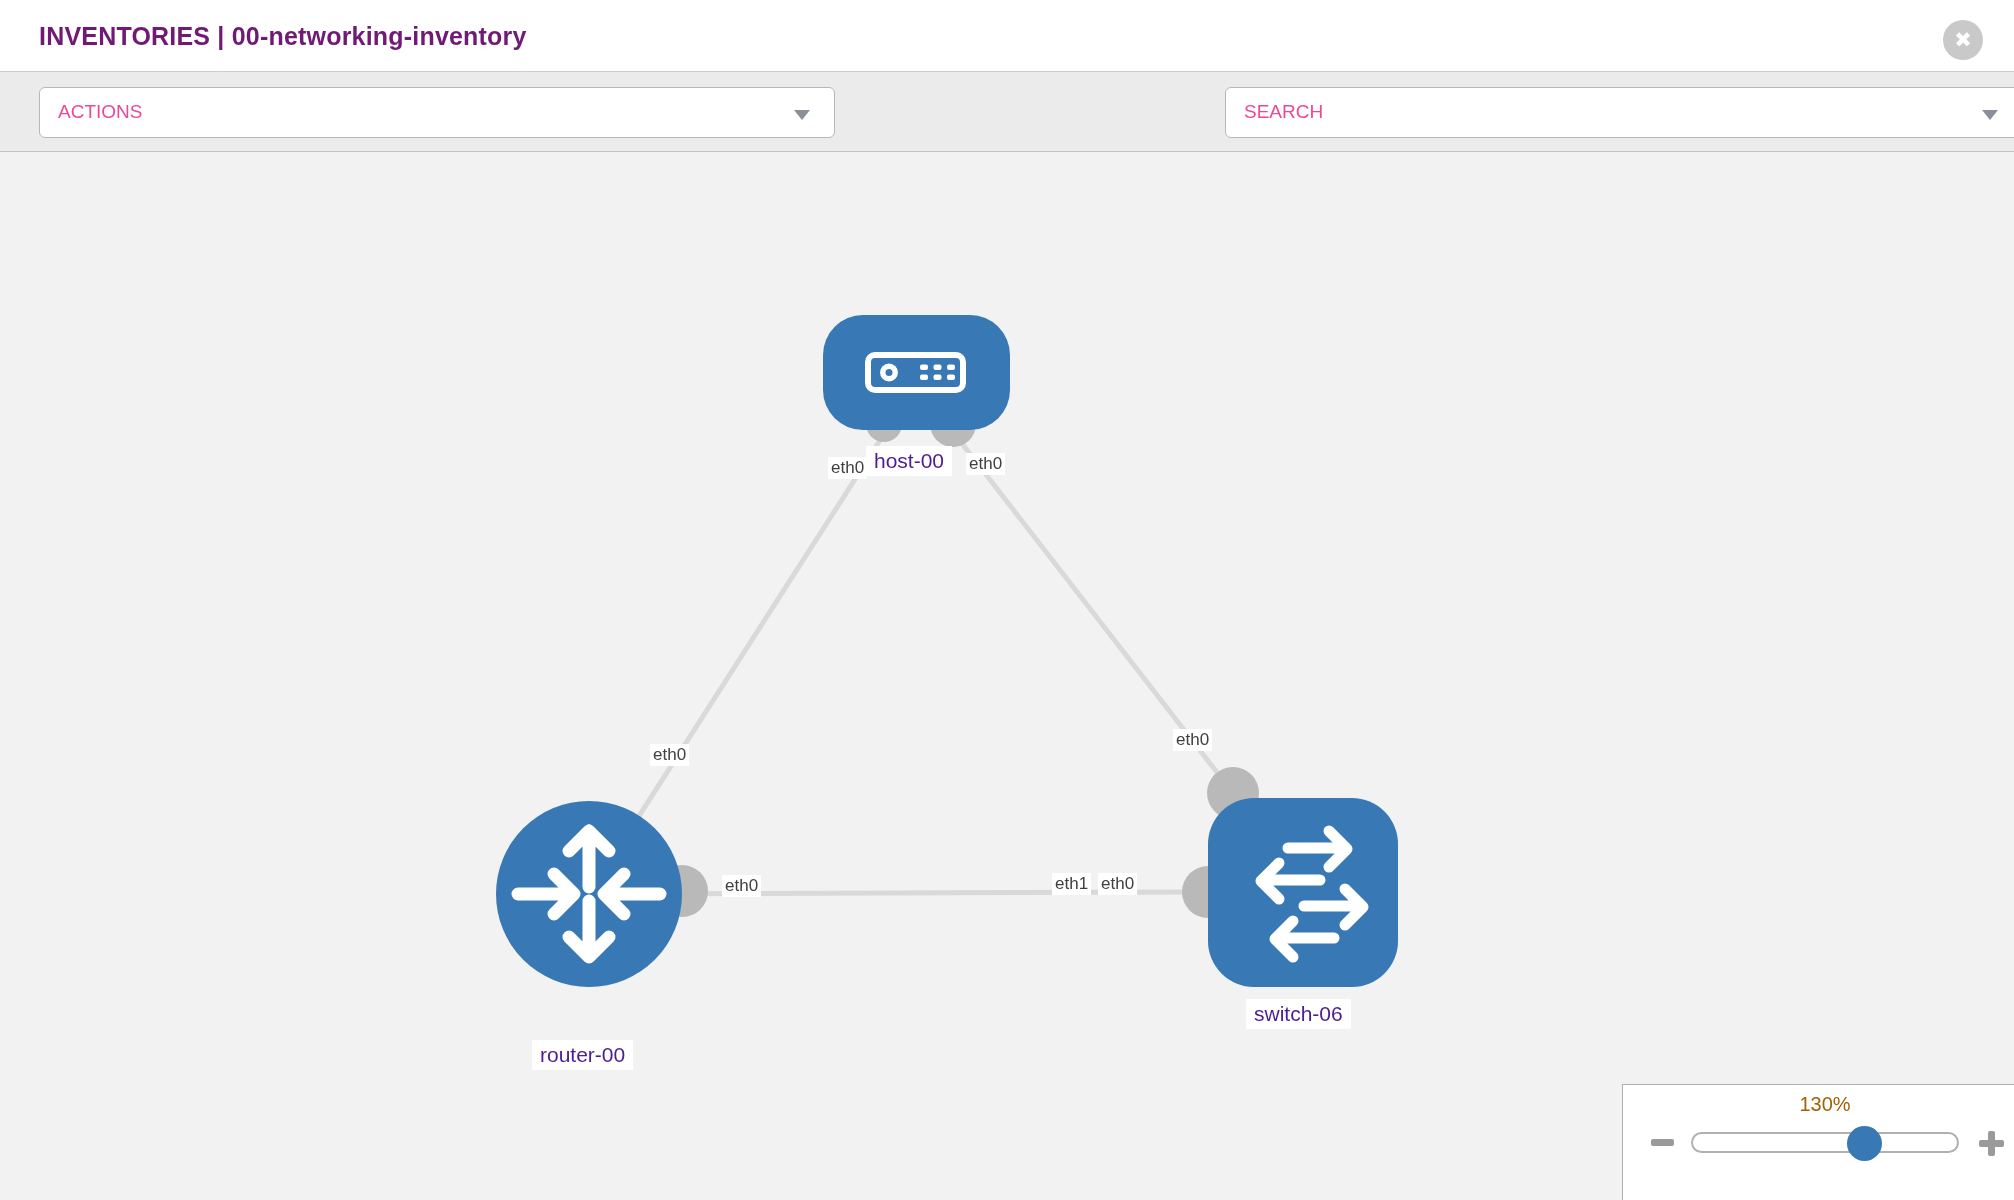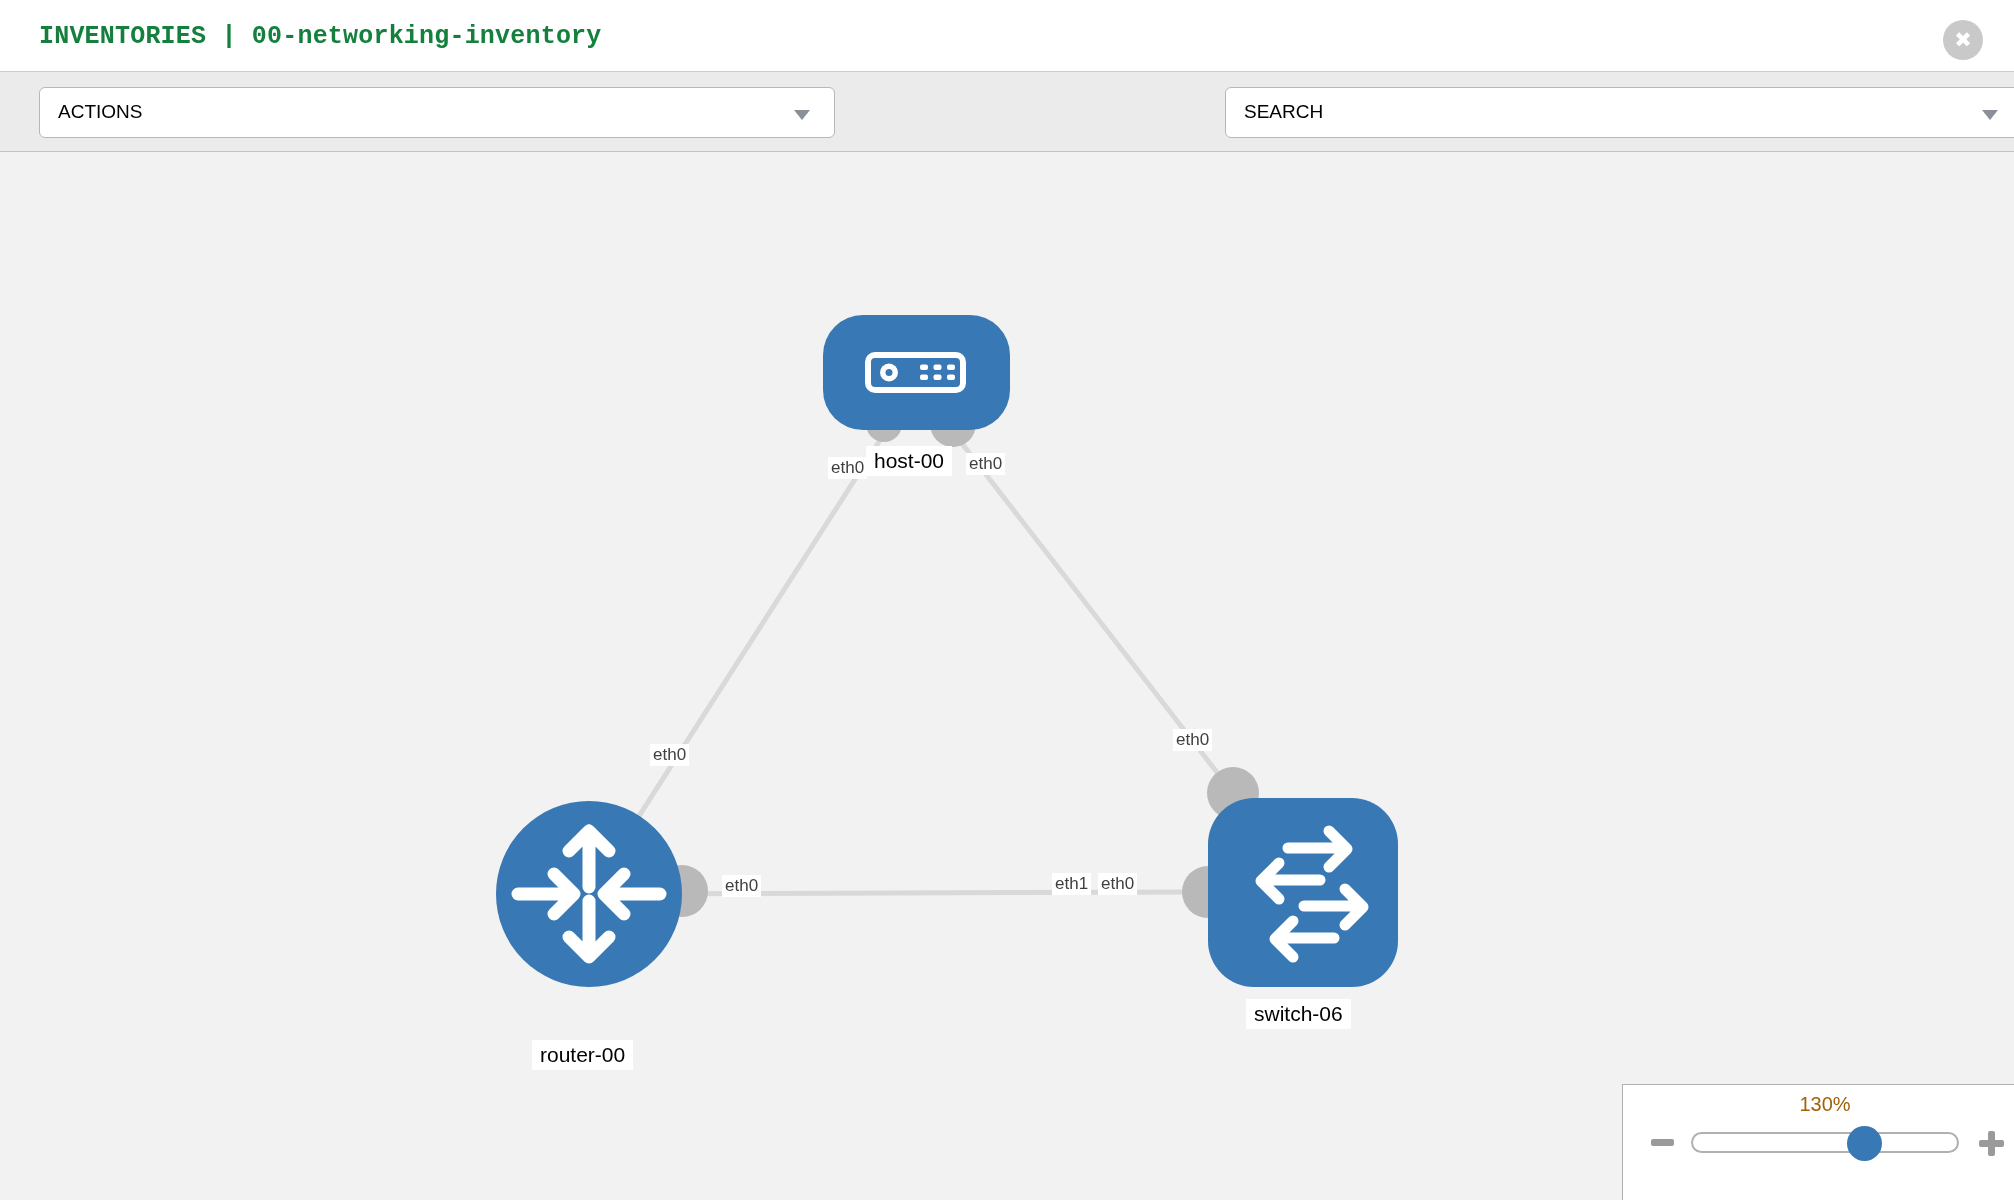--- a/index.html
+++ b/index.html
@@ -3,51 +3,51 @@
 <meta charset="utf-8">
 <style>
   * { margin:0; padding:0; box-sizing:border-box; }
   html,body { width:2014px; height:1200px; overflow:hidden;
     font-family:"Liberation Sans","DejaVu Sans",sans-serif; background:#f2f2f2; }
 
   
   .header { position:absolute; left:0; top:0; width:2014px; height:72px;
     background:#ffffff; border-bottom:1px solid #cccccc; }
   .page-title { position:absolute; left:39px; top:22px; font-size:25px; font-weight:bold;
-    color:#15803d; letter-spacing:0.2px;font-family:Liberation Mono, monospace; }
+    color:#701a75; letter-spacing:0.2px; }
   .close-btn { position:absolute; left:1943px; top:20px; width:40px; height:40px;
     border-radius:50%; background:#c9c9c9; color:#ffffff; font-size:21px; font-weight:bold;
     display:flex; align-items:center; justify-content:center; cursor:pointer; }
 
   
   .toolbar { position:absolute; left:0; top:72px; width:2014px; height:80px;
     background:#ebebeb; border-bottom:1px solid #c3c3c3; }
   .dd { position:absolute; top:15px; height:51px; background:#ffffff;
     border:1px solid #b7b7b7; border-radius:6px; }
-  .dd-label { position:absolute; left:18px; top:13px; font-size:19px; color:#000000; }
+  .dd-label { position:absolute; left:18px; top:13px; font-size:19px; color:#ec4899; }
   .caret { position:absolute; top:22px; width:0; height:0;
     border-left:8px solid transparent; border-right:8px solid transparent;
     border-top:10px solid #8a8f99; }
   .dd-actions { left:39px; width:796px; }
   .dd-search  { left:1182px; width:796px;margin-left:43px; }
   .tool-icon { position:absolute; cursor:pointer; }
   .tool-icon svg { display:block; fill:#8b9097; }
 
   
   .canvas { position:absolute; left:0; top:152px; width:2014px; height:1048px;
     background:#f2f2f2; }
   .net-svg { position:absolute; left:0; top:0; }
   .node { position:absolute; background:#3878b4; cursor:pointer; z-index:2;
     display:flex; align-items:center; justify-content:center; }
   .node-host   { left:823px; top:163px; width:187px; height:115px; border-radius:40px; }
   .node-router { left:496px; top:649px; width:186px; height:186px; border-radius:50%; }
   .node-switch { left:1208px; top:646px; width:190px; height:189px; border-radius:46px; }
   .node svg { display:block; }
 
-  .node-label { position:absolute; z-index:4; background:#ffffff; color:#000000;
+  .node-label { position:absolute; z-index:4; background:#ffffff; color:#4c1d95;
     font-size:21px; padding:3px 8px; white-space:nowrap; }
   .port-label { position:absolute; z-index:3; background:#ffffff; color:#404040;
     font-size:17px; padding:1px 3px; white-space:nowrap; }
   .port-front { z-index:4; }
 
   
   .zoom-panel { position:absolute; left:1622px; top:1084px; width:392px; height:116px;
     background:#ffffff; border-top:1px solid #b0b0b0; border-left:1px solid #b0b0b0; }
   .zoom-level { position:absolute; left:68px; top:8px; width:268px; text-align:center;
     font-size:20px; color:#a16207; }

